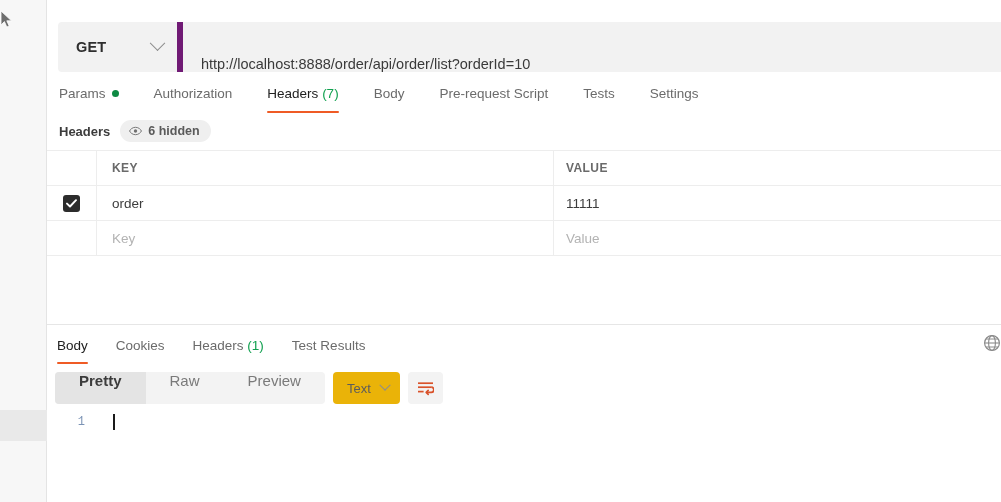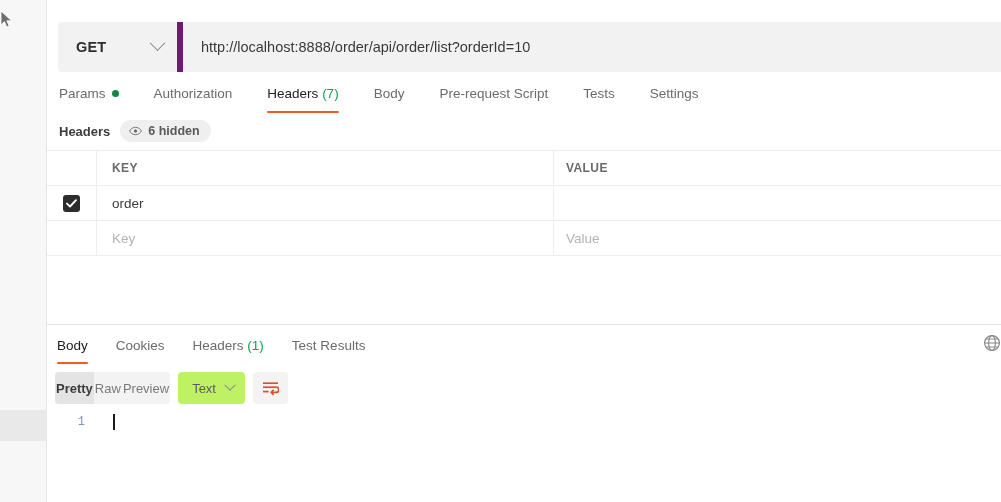--- a/index.html
+++ b/index.html
@@ -58,21 +58,21 @@
     font-size: 14.5px; font-weight: bold; color: #2e2e2e;
     letter-spacing: .2px;
   }
   .chev {
     width: 11px; height: 11px;
     border-right: 1.6px solid #8d8d8d;
     border-bottom: 1.6px solid #8d8d8d;
     transform: rotate(45deg) translate(-3px,-3px);
   }
   .url-input {
-    flex: 1; display: flex; align-items: center;
+    flex: 1; display: flex; align-items: flex-end;
     padding-left: 18px;
     font-size: 14.5px; color: #3a3a3a;
     cursor: text;
   }
 
   
   .req-tabs {
     position: absolute; left: 12px; top: 82px;
     display: flex; align-items: flex-start; gap: 2px;
   }
@@ -184,30 +184,30 @@
   .fmt-bar {
     position: absolute; left: 8px; top: 372px;
     display: flex; align-items: center; gap: 8px;
   }
   .seg-group {
     display: flex; align-items: stretch;
     background: #f3f3f3; border-radius: 4px; overflow: hidden;
     height: 32px;
   }
   .seg {
-    display: flex; align-items: center; justify-content: center;
-    padding: 0 1px;
-    font-size: 13px; color: #7a7a7a;
+    display: flex; align-items: flex-start; justify-content: center;
+    padding: 0 24px;
+    font-size: 15px; color: #7a7a7a;
     cursor: pointer; white-space: nowrap;
   }
   .seg.active { background: #e4e4e4; color: #3c3c3c; font-weight: bold; }
   .text-select {
     display: flex; align-items: center; gap: 10px;
     height: 32px; padding: 0 11px 0 14px;
-    background: #bef264; border-radius: 4px;
+    background: #eab308; border-radius: 4px;
     font-size: 13px; color: #5c5c5c;
     cursor: pointer;
   }
   .chev-sm {
     width: 8px; height: 8px;
     border-right: 1.5px solid #8d8d8d;
     border-bottom: 1.5px solid #8d8d8d;
     transform: rotate(45deg) translate(-2px,-2px);
   }
   .wrap-btn {
@@ -314,20 +314,23 @@
         <div class="kv-check">
           <span class="checkbox">
             <svg width="11" height="9" viewBox="0 0 11 9">
               <path d="M1 4.6 L4 7.5 L10 1.2" fill="none" stroke="#ffffff" stroke-width="1.9" stroke-linecap="round" stroke-linejoin="round"></path>
             </svg>
           </span>
         </div>
         <div class="kv-key">
           <span class="cell-text">order</span>
         </div>
+        <div class="kv-val">
+          <span class="cell-text">11111</span>
+        </div>
       </div>
 
       <div class="kv-row">
         <div class="kv-check"></div>
         <div class="kv-key">
           <span class="cell-ph">Key</span>
         </div>
         <div class="kv-val">
           <span class="cell-ph">Value</span>
         </div>

